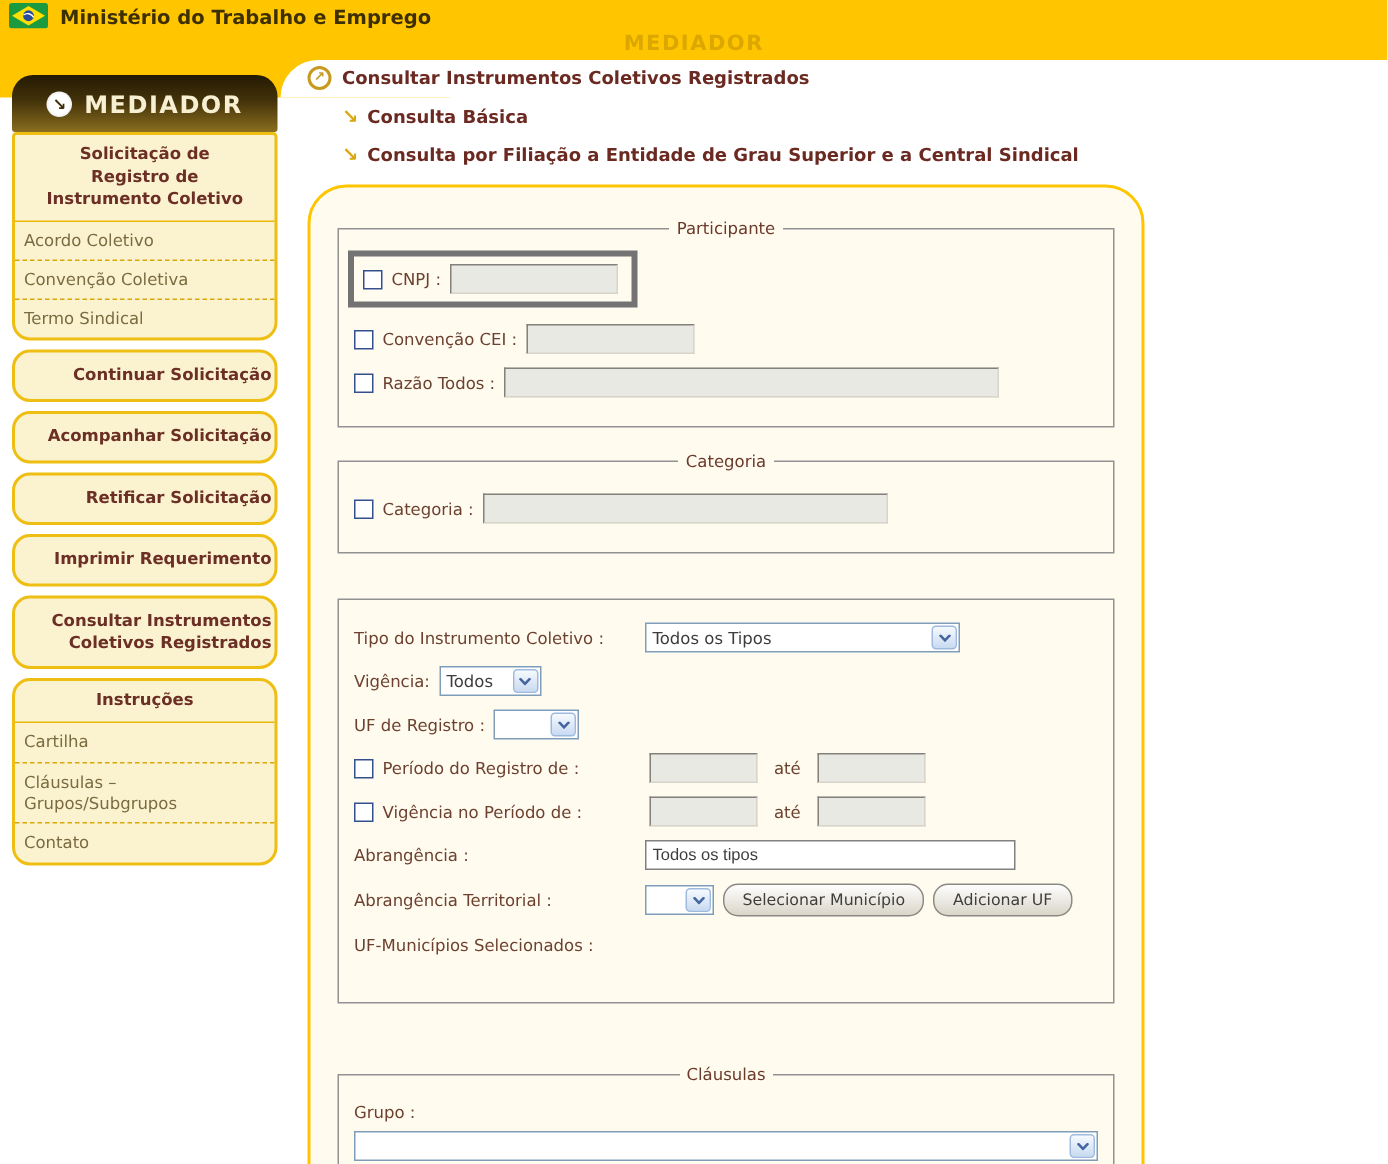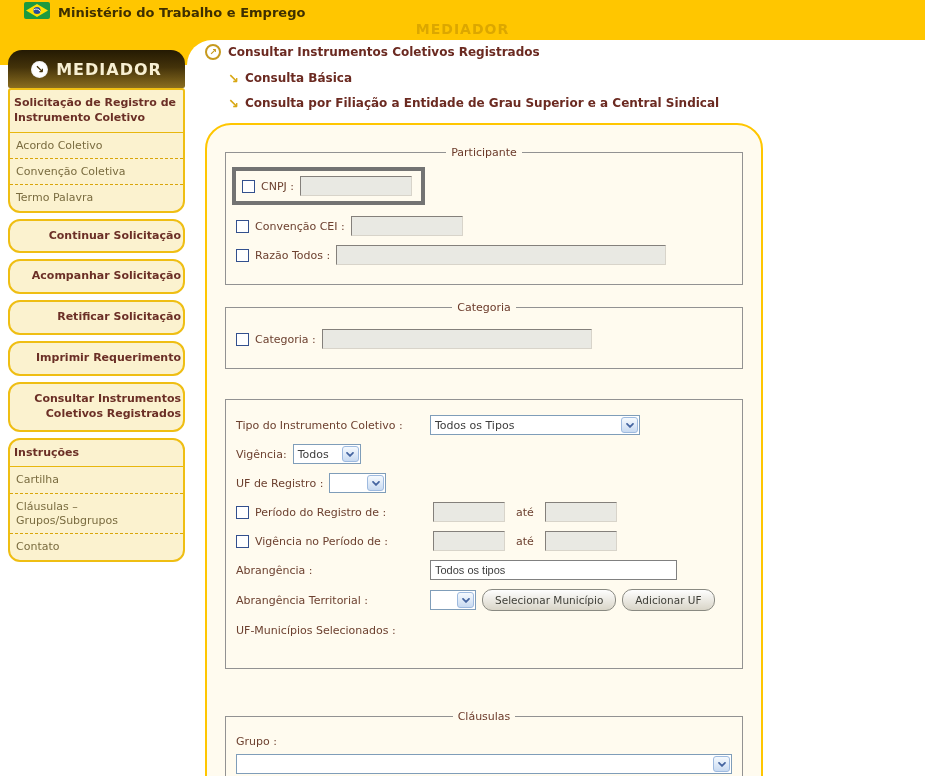--- a/index.html
+++ b/index.html
@@ -2,41 +2,41 @@
 <html><head>
 <meta charset="utf-8">
 <style>
   * { margin:0; padding:0; box-sizing:border-box; }
   html,body { width:925px; height:776px; overflow:hidden; background:#fff;
               font-family:"DejaVu Sans","Liberation Sans",sans-serif; }
   .page { position:relative; width:925px; height:776px; background:#fff; }
 
   
   .topbar { position:absolute; left:0; top:0; width:925px; height:40px; background:#FFC600; z-index:1; }
-  .ministry-row { position:absolute; left:24px; top:2px; display:flex; align-items:center; gap:8px; }
+  .ministry-row { position:absolute; left:6px; top:2px; display:flex; align-items:center; gap:8px; }
   .ministry-text { font-size:13px; font-weight:bold; color:#3E2F00; }
   .app-title-top { position:absolute; left:0; top:21px; width:100%; text-align:center;
                    font-size:14px; font-weight:bold; letter-spacing:1px; color:#DCA700; }
   .yellow-ext { position:absolute; left:0; top:40px; width:300px; height:25px; background:#FFC600; z-index:1; }
   .white-curve { position:absolute; left:187px; top:40px; width:738px; height:25px; background:#fff;
                  border-top-left-radius:25px; z-index:2; }
 
   
   .sidebar { position:absolute; left:8px; top:50px; width:177px; z-index:3; }
   .side-logo { height:38px; background:linear-gradient(#241a03,#43320a 45%,#8a6d1f);
                border-radius:14px 14px 2px 2px; display:flex; align-items:center; justify-content:center;
                gap:8px; }
   .logo-circle { width:17px; height:17px; border-radius:50%; background:radial-gradient(#ffffff 55%,#c9c9c9);
                  display:flex; align-items:center; justify-content:center;
                  font-size:11px; font-weight:bold; color:#3E2D05; line-height:1; }
   .logo-text { color:#F7EFD2; font-weight:bold; font-size:16px; letter-spacing:1px; }
   .sgroup { background:#FBF2CF; border:2px solid #EFBE13; }
   .sgroup.first { border-radius:3px 3px 12px 12px; }
   .sgroup.rounded { border-radius:12px; margin-top:6px; }
-  .group-title { padding:6px 4px; font-weight:bold; color:#6B2F26; font-size:11px;
+  .group-title { padding:6px 20px; text-align:center; font-weight:bold; color:#6B2F26; font-size:11px;
                  border-bottom:1px solid #E8B70E; line-height:1.35; }
   .group-item { padding:6px 6px 5px 6px; color:#7A6C40; font-size:11px; line-height:1.3; cursor:pointer; }
   .group-item + .group-item { border-top:1px dashed #D9A60B; }
   .sbtn { background:#FBF2CF; border:2px solid #EFBE13; border-radius:12px; margin-top:6px;
           padding:8px 2px; text-align:right; font-weight:bold; color:#6B2F26; font-size:11px;
           line-height:1.35; cursor:pointer; }
 
   
   .content { position:absolute; left:205px; top:44px; width:562px; z-index:3; }
   .title-row { display:flex; align-items:center; gap:7px; }
@@ -120,21 +120,21 @@
       <span class="logo-circle">
         <span>↘</span>
       </span>
       <span class="logo-text">MEDIADOR</span>
     </div>
 
     <div class="sgroup first">
       <div class="group-title">Solicitação de Registro de Instrumento Coletivo</div>
       <div class="group-item">Acordo Coletivo</div>
       <div class="group-item">Convenção Coletiva</div>
-      <div class="group-item">Termo Palavra</div>
+      <div class="group-item">Termo Sindical</div>
     </div>
 
     <div class="sbtn">Continuar Solicitação</div>
     <div class="sbtn">Acompanhar Solicitação</div>
     <div class="sbtn">Retificar Solicitação</div>
     <div class="sbtn">Imprimir Requerimento</div>
     <div class="sbtn">Consultar Instrumentos Coletivos Registrados</div>
 
     <div class="sgroup rounded">
       <div class="group-title">Instruções</div>

